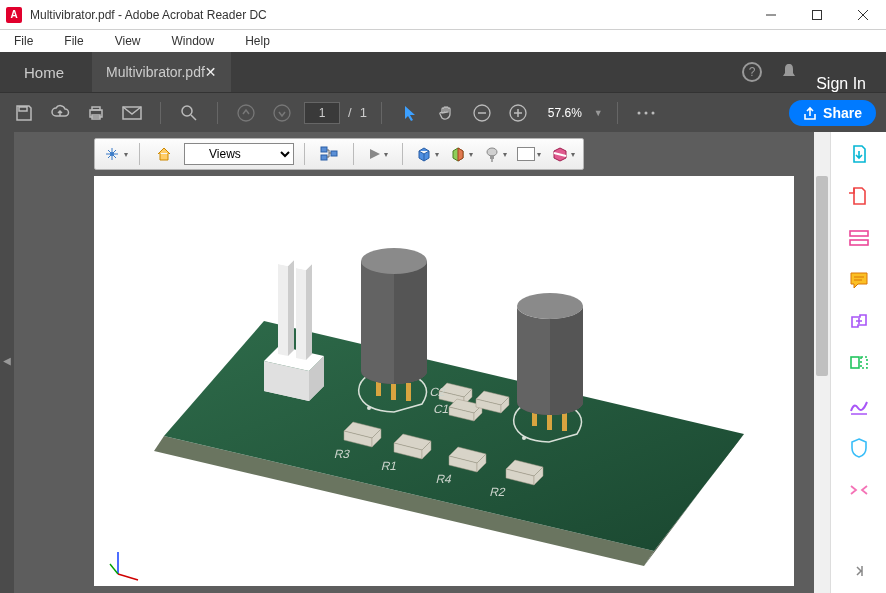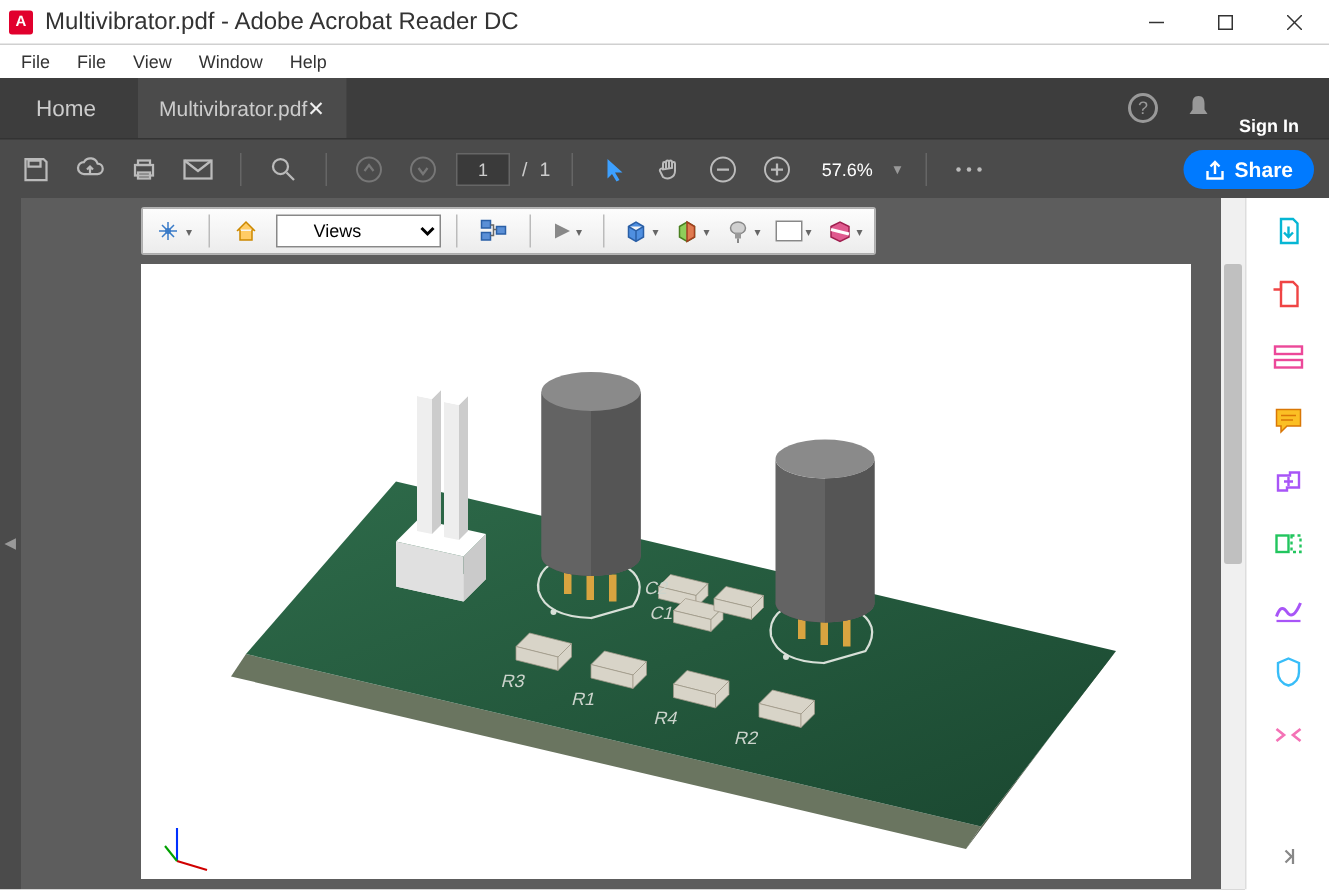--- a/index.html
+++ b/index.html
@@ -1,29 +1,29 @@
 <!DOCTYPE html>
 <html><head>
 <meta charset="utf-8">
 <style>
   * { box-sizing: border-box; margin: 0; padding: 0; }
   html, body { width: 886px; height: 593px; font-family: "Segoe UI", Arial, sans-serif; font-size: 13px; overflow: hidden; background: #fff; }
   .titlebar { height: 30px; background: #fff; border-bottom: 1px solid #d0d0d0; display: flex; align-items: center; padding-left: 6px; }
   .titlebar .app-icon { width: 16px; height: 16px; background: #e1002d; border-radius: 2px; display:flex; align-items:center; justify-content:center; color:#fff; font-size:10px; font-weight:bold; }
-  .titlebar .title { margin-left: 8px; font-size: 16px; color: #333; flex: 0 0 auto; }
+  .titlebar .title { margin-left: 8px; font-size: 12px; color: #333; flex: 0 0 auto; }
   .titlebar .spacer { flex: 1; }
   .titlebar .winbtn { width: 46px; height: 30px; display:flex; align-items:center; justify-content:center; color:#333; }
-  .menubar { height: 22px; background:#fff; display:flex; align-items:center; padding-left:6px; gap:2px; font-size:12px; color:#333; }
+  .menubar { height: 22px; background:#fff; display:flex; align-items:center; padding-left:6px; gap:15px; font-size:12px; color:#333; }
   .menubar .menu-item { padding: 2px 8px; }
   .tabbar { height: 40px; background: #3d3d3d; display:flex; align-items:center; color:#ccc; }
   .tabbar .nav-item { padding: 16px 24px; height:100%; display:flex; align-items:center; font-size:15px; }
   .tabbar .doc-tab { background:#4b4b4b; height:100%; display:flex; align-items:center; padding: 0 14px; font-size:14px; margin-left:4px; }
   .tabbar .close-x { color:#eee; }
   .tabbar .right { margin-left:auto; display:flex; align-items:center; gap:18px; padding-right:20px; }
-  .tabbar .signin { font-size:12px; color:#fff; font-weight:700;margin-top:24px; }
+  .tabbar .signin { font-size:16px; color:#fff; font-weight:400;margin-top:24px; }
   .tabbar .circ-icon { width:20px; height:20px; border:2px solid #999; border-radius:50%; display:flex; align-items:center; justify-content:center; font-size:12px; color:#999; }
   .toolbar { height: 40px; background:#4b4b4b; border-top:1px solid #333; display:flex; align-items:center; padding:0 10px; gap:8px; color:#ccc; }
   .toolbar .tbtn { width:28px; height:28px; display:flex; align-items:center; justify-content:center; border-radius:3px; }
   .toolbar .sep { width:1px; height:22px; background:#666; margin:0 6px; }
   .toolbar .page-in { width:36px; height:22px; background:#3a3a3a; border:1px solid #666; color:#ccc; text-align:center; font-size:12px; }
   .toolbar .zoom-txt { font-size:12px; color:#ffffff; padding:0 4px; min-width:46px; text-align:right; }
   .share-btn { margin-left:auto; background:#007aff; color:#fff; padding:5px 14px; border-radius:18px; font-size:14px; font-weight:600; display:flex; align-items:center; gap:6px; }
   .content-row { display:flex; height: 461px; }
   .left-rail { width:14px; background:#4b4b4b; display:flex; align-items:center; justify-content:center; color:#999; }
   .left-rail .caret { transform: rotate(180deg); font-size:10px; }

